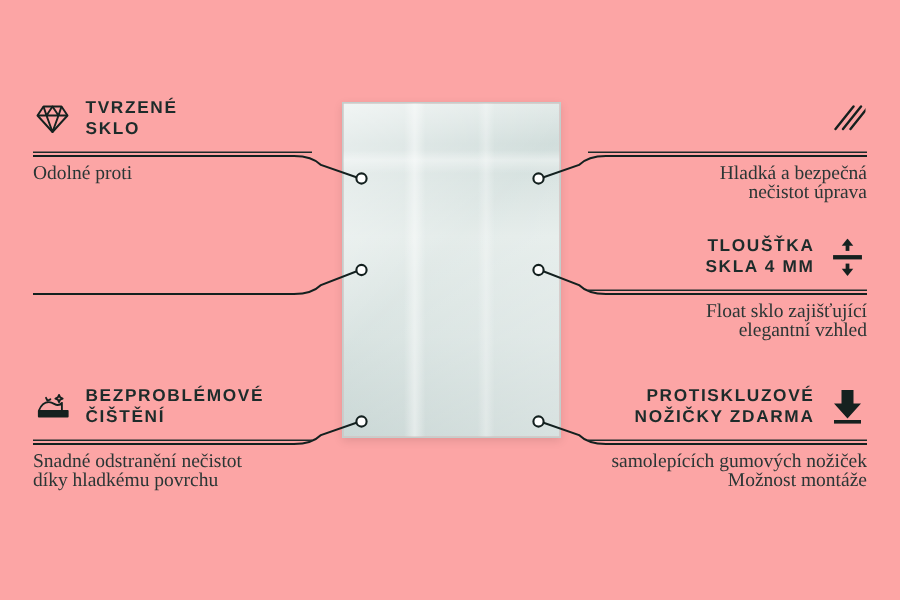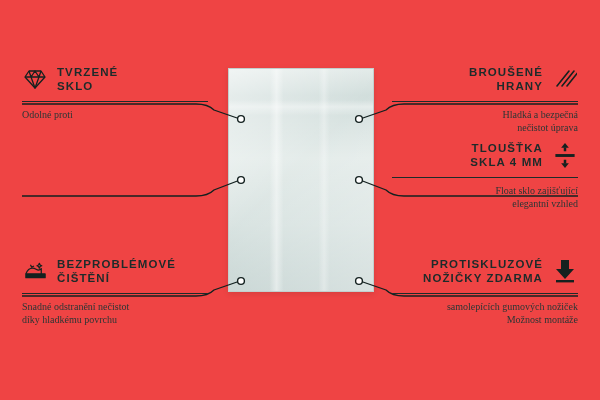--- a/index.html
+++ b/index.html
@@ -10,21 +10,21 @@
     width: 600px;
     height: 400px;
     background: #ffffff;
     font-family: "Liberation Serif", serif;
     overflow: hidden;
   }
   .stage {
     position: relative;
     width: 600px;
     height: 400px;
-    background: #ef4444;
+    background: #fca5a5;
   }
 
   
   .product {
     position: absolute;
     left: 228px;
     top: 68px;
     width: 144px;
     height: 222px;
   }
@@ -98,21 +98,21 @@
     text-transform: uppercase;
   }
   .feature-rule {
     height: 1px;
     background: #1d2b2a;
     margin: 7px 0 6px 0;
     width: 100%;
   }
   .feature-desc {
     font-family: "Liberation Serif", serif;
-    font-size: 10px;
+    font-size: 13px;
     line-height: 13px;
     color: #2b3635;
   }
   .icon {
     flex: 0 0 auto;
     width: 26px;
     height: 26px;
     display: flex;
     align-items: center;
     justify-content: center;
@@ -194,31 +194,27 @@
     <div class="feature-desc">díky hladkému povrchu</div>
   </div>
 
   <div class="feature right" style="left:392px; top:64px;">
     <div class="feature-head">
       <span class="icon">
         <svg width="24" height="22" viewBox="0 0 24 22" fill="none" stroke="#15211f" stroke-width="1.6" stroke-linecap="round">
           <path d="M4 18L16 3M9 18L21 3M14 18L26 3"></path>
         </svg>
       </span>
-      <div>
-        <div class="feature-title">BROUŠENÉ</div>
-        <div class="feature-title">HRANY</div>
-      </div>
     </div>
     <div class="feature-rule"></div>
     <div class="feature-desc">Hladká a bezpečná</div>
     <div class="feature-desc">nečistot úprava</div>
   </div>
 
-  <div class="feature right" style="left:392px; top:140px;">
+  <div class="feature right" style="left:392px; top:156px;">
     <div class="feature-head">
       <span class="icon">
         <svg width="24" height="25" viewBox="0 0 24 26" fill="#15211f">
           <rect x="2" y="11.5" width="20" height="3"></rect>
           <path d="M12 0l4 5h-8z"></path>
           <rect x="10.7" y="4.6" width="2.6" height="4"></rect>
           <path d="M12 26l-4-5h8z"></path>
           <rect x="10.7" y="17.4" width="2.6" height="4"></rect>
         </svg>
       </span>

